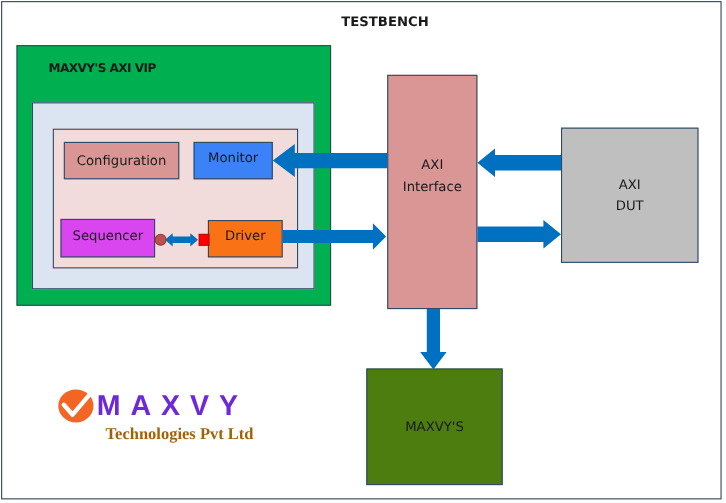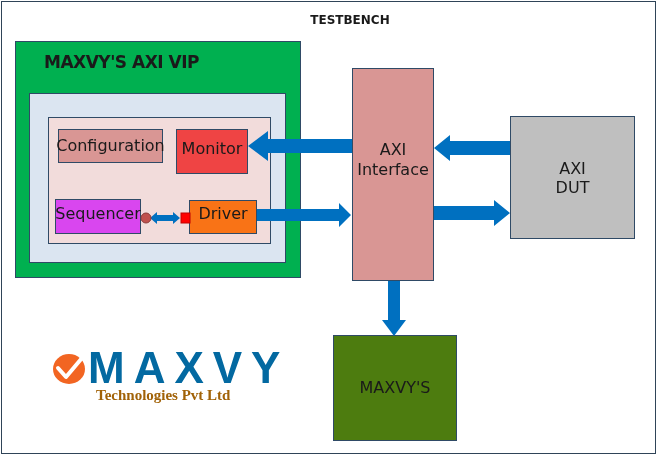--- a/index.html
+++ b/index.html
@@ -2,40 +2,40 @@
 <html><head>
 <meta charset="utf-8">
 <style>
   html, body { margin:0; padding:0; background:#ffffff; }
   body { width:660px; height:457px; position:relative; overflow:hidden;
          font-family:"DejaVu Sans", sans-serif; }
   .frame { position:absolute; left:1px; top:1px; width:655px; height:453px;
            border:1px solid #2f4458; background:#fff; box-sizing:border-box; }
   .box { position:absolute; box-sizing:border-box; border:1px solid #2f4a66; }
   .lbl { position:absolute; font-size:12px; color:#1a1a1a; text-align:center; line-height:18px;font-weight:bold; }
-  .center { display:flex; align-items:center; justify-content:center; flex-direction:column; text-align:center; font-size:16px; color:#1a1a1a; line-height:22px; }
+  .center { display:flex; align-items:center; justify-content:center; flex-direction:column; text-align:center; font-size:12px; color:#1a1a1a; line-height:22px; }
   svg { position:absolute; left:0; top:0; }
 </style>
 </head>
 <body>
 
 <div class="frame"></div>
 
 <div class="lbl" style="left:300px; top:11px; width:100px;">TESTBENCH</div>
 
 <div class="box" style="left:15px; top:41px; width:286px; height:237px; background:#00b050;"></div>
-<div class="lbl" style="left:44px; top:53px; text-align:left; font-size:17px; letter-spacing:-0.5px;">MAXVY'S AXI VIP</div>
+<div class="lbl" style="left:44px; top:53px; text-align:left; font-size:11px; letter-spacing:-0.5px;">MAXVY'S AXI VIP</div>
 
 <div class="box" style="left:29px; top:93px; width:257px; height:170px; background:#dbe5f1;"></div>
 <div class="box" style="left:48px; top:117px; width:223px; height:127px; background:#f2dcdb;"></div>
 
 <div class="box center" style="left:58px; top:129px; width:105px; height:34px; background:#d99694;">
   <span>Configuration</span>
 </div>
-<div class="box center" style="left:176px; top:129px; width:72px; height:45px; background:#ef4444;">
+<div class="box center" style="left:176px; top:129px; width:72px; height:34px; background:#3b82f6;">
   <span style="margin-top:-6px;">Monitor</span>
 </div>
 <div class="box center" style="left:55px; top:199px; width:86px; height:35px; background:#d946ef;">
   <span style="margin-top:-6px;">Sequencer</span>
 </div>
 <div class="box center" style="left:189px; top:200px; width:68px; height:34px; background:#f97316;">
   <span style="margin-top:-6px;">Driver</span>
 </div>
 
 <div class="box center" style="left:352px; top:68px; width:82px; height:213px; background:#d99694;">
@@ -67,14 +67,14 @@
   <polygon fill="#0070c0" points="150,218 157,212 157,215 173,215 173,212 180,218 173,224 173,221 157,221 157,224"></polygon>
   <circle cx="146" cy="218" r="5" fill="#c0504d" stroke="#8c3a38" stroke-width="1"></circle>
   <rect x="181" y="213" width="9" height="10" fill="#ff0000" stroke="#c00000" stroke-width="1"></rect>
 
   <g>
     <ellipse cx="69" cy="369" rx="16" ry="15" fill="#f26522"></ellipse>
     <path d="M58,368 L66,377 L82,358" stroke="#ffffff" stroke-width="4" fill="none" stroke-linecap="round" stroke-linejoin="round"></path>
   </g>
 </svg>
 
-<div style="position:absolute; left:88px; top:346px; font-family:'Liberation Sans', sans-serif; font-weight:bold; font-size:44px; color:#0369a1; letter-spacing:9px; line-height:44px;">MAXVY</div>
+<div style="position:absolute; left:88px; top:346px; font-family:'Liberation Sans', sans-serif; font-weight:bold; font-size:26px; color:#6d28d9; letter-spacing:9px; line-height:44px;">MAXVY</div>
 <div style="position:absolute; left:96px; top:386px; font-family:'Liberation Serif', serif; font-weight:bold; font-size:15px; color:#a16207; line-height:18px;">Technologies Pvt Ltd</div>
 
 </body></html>

